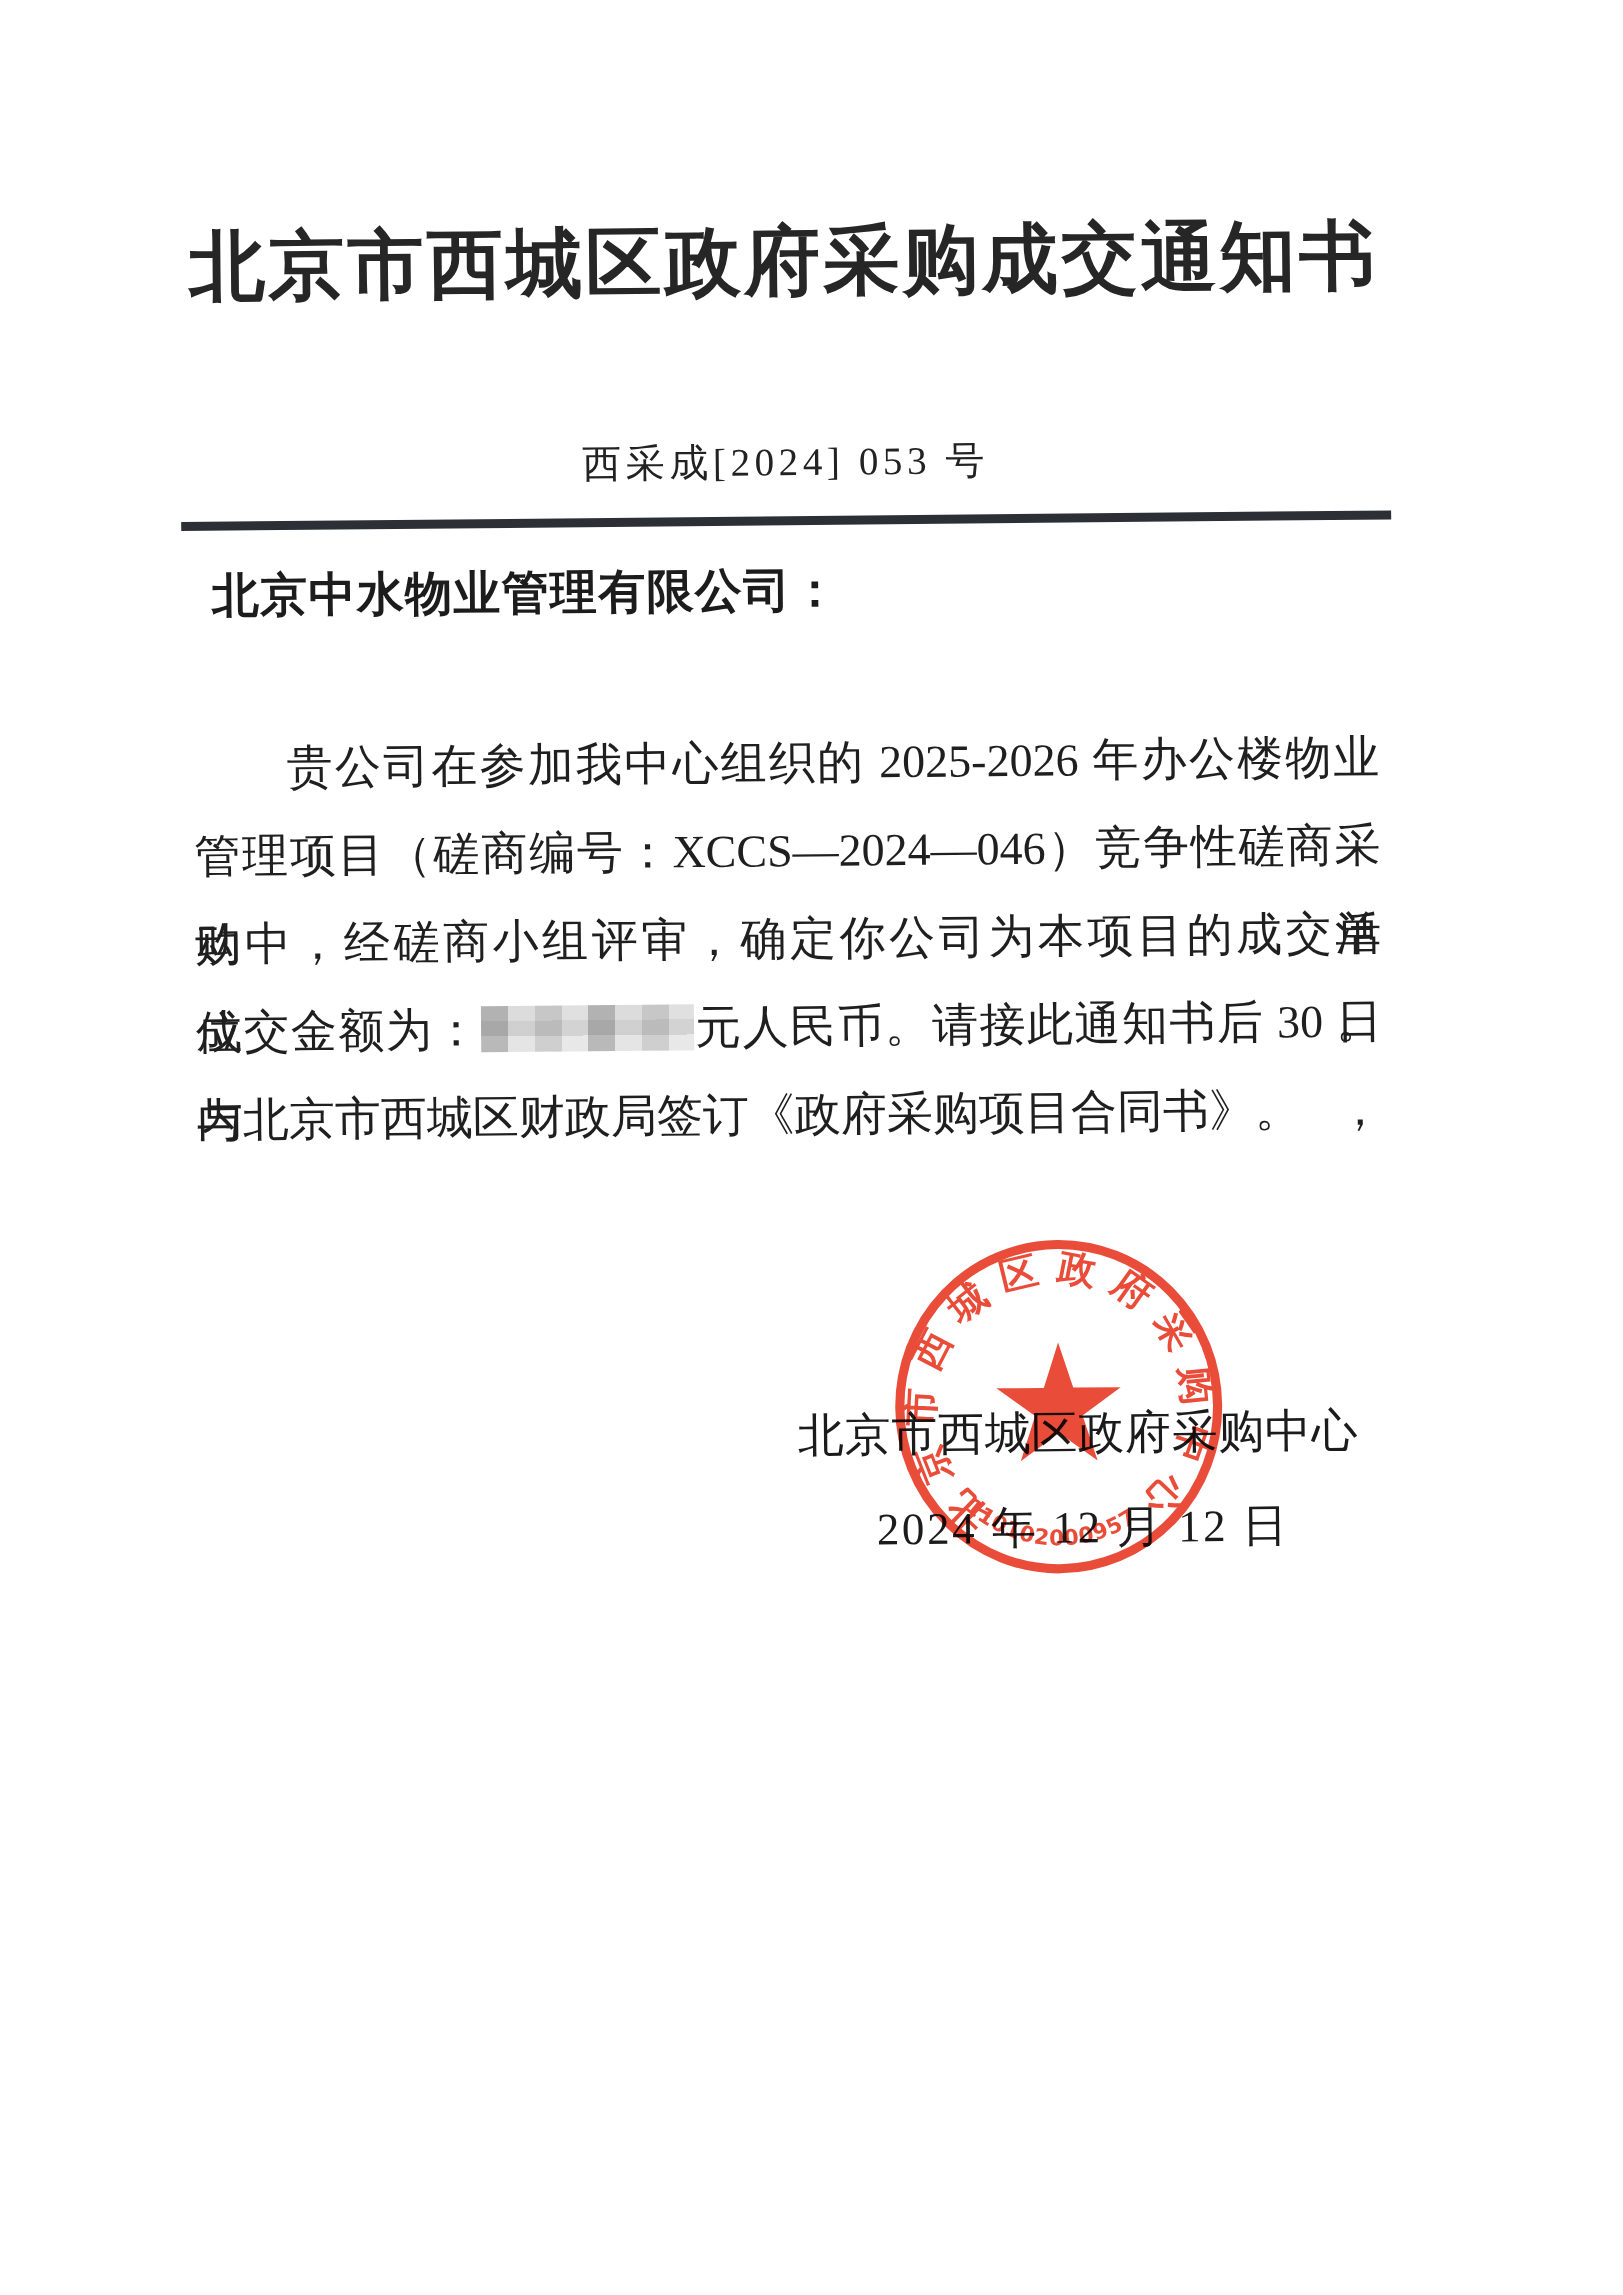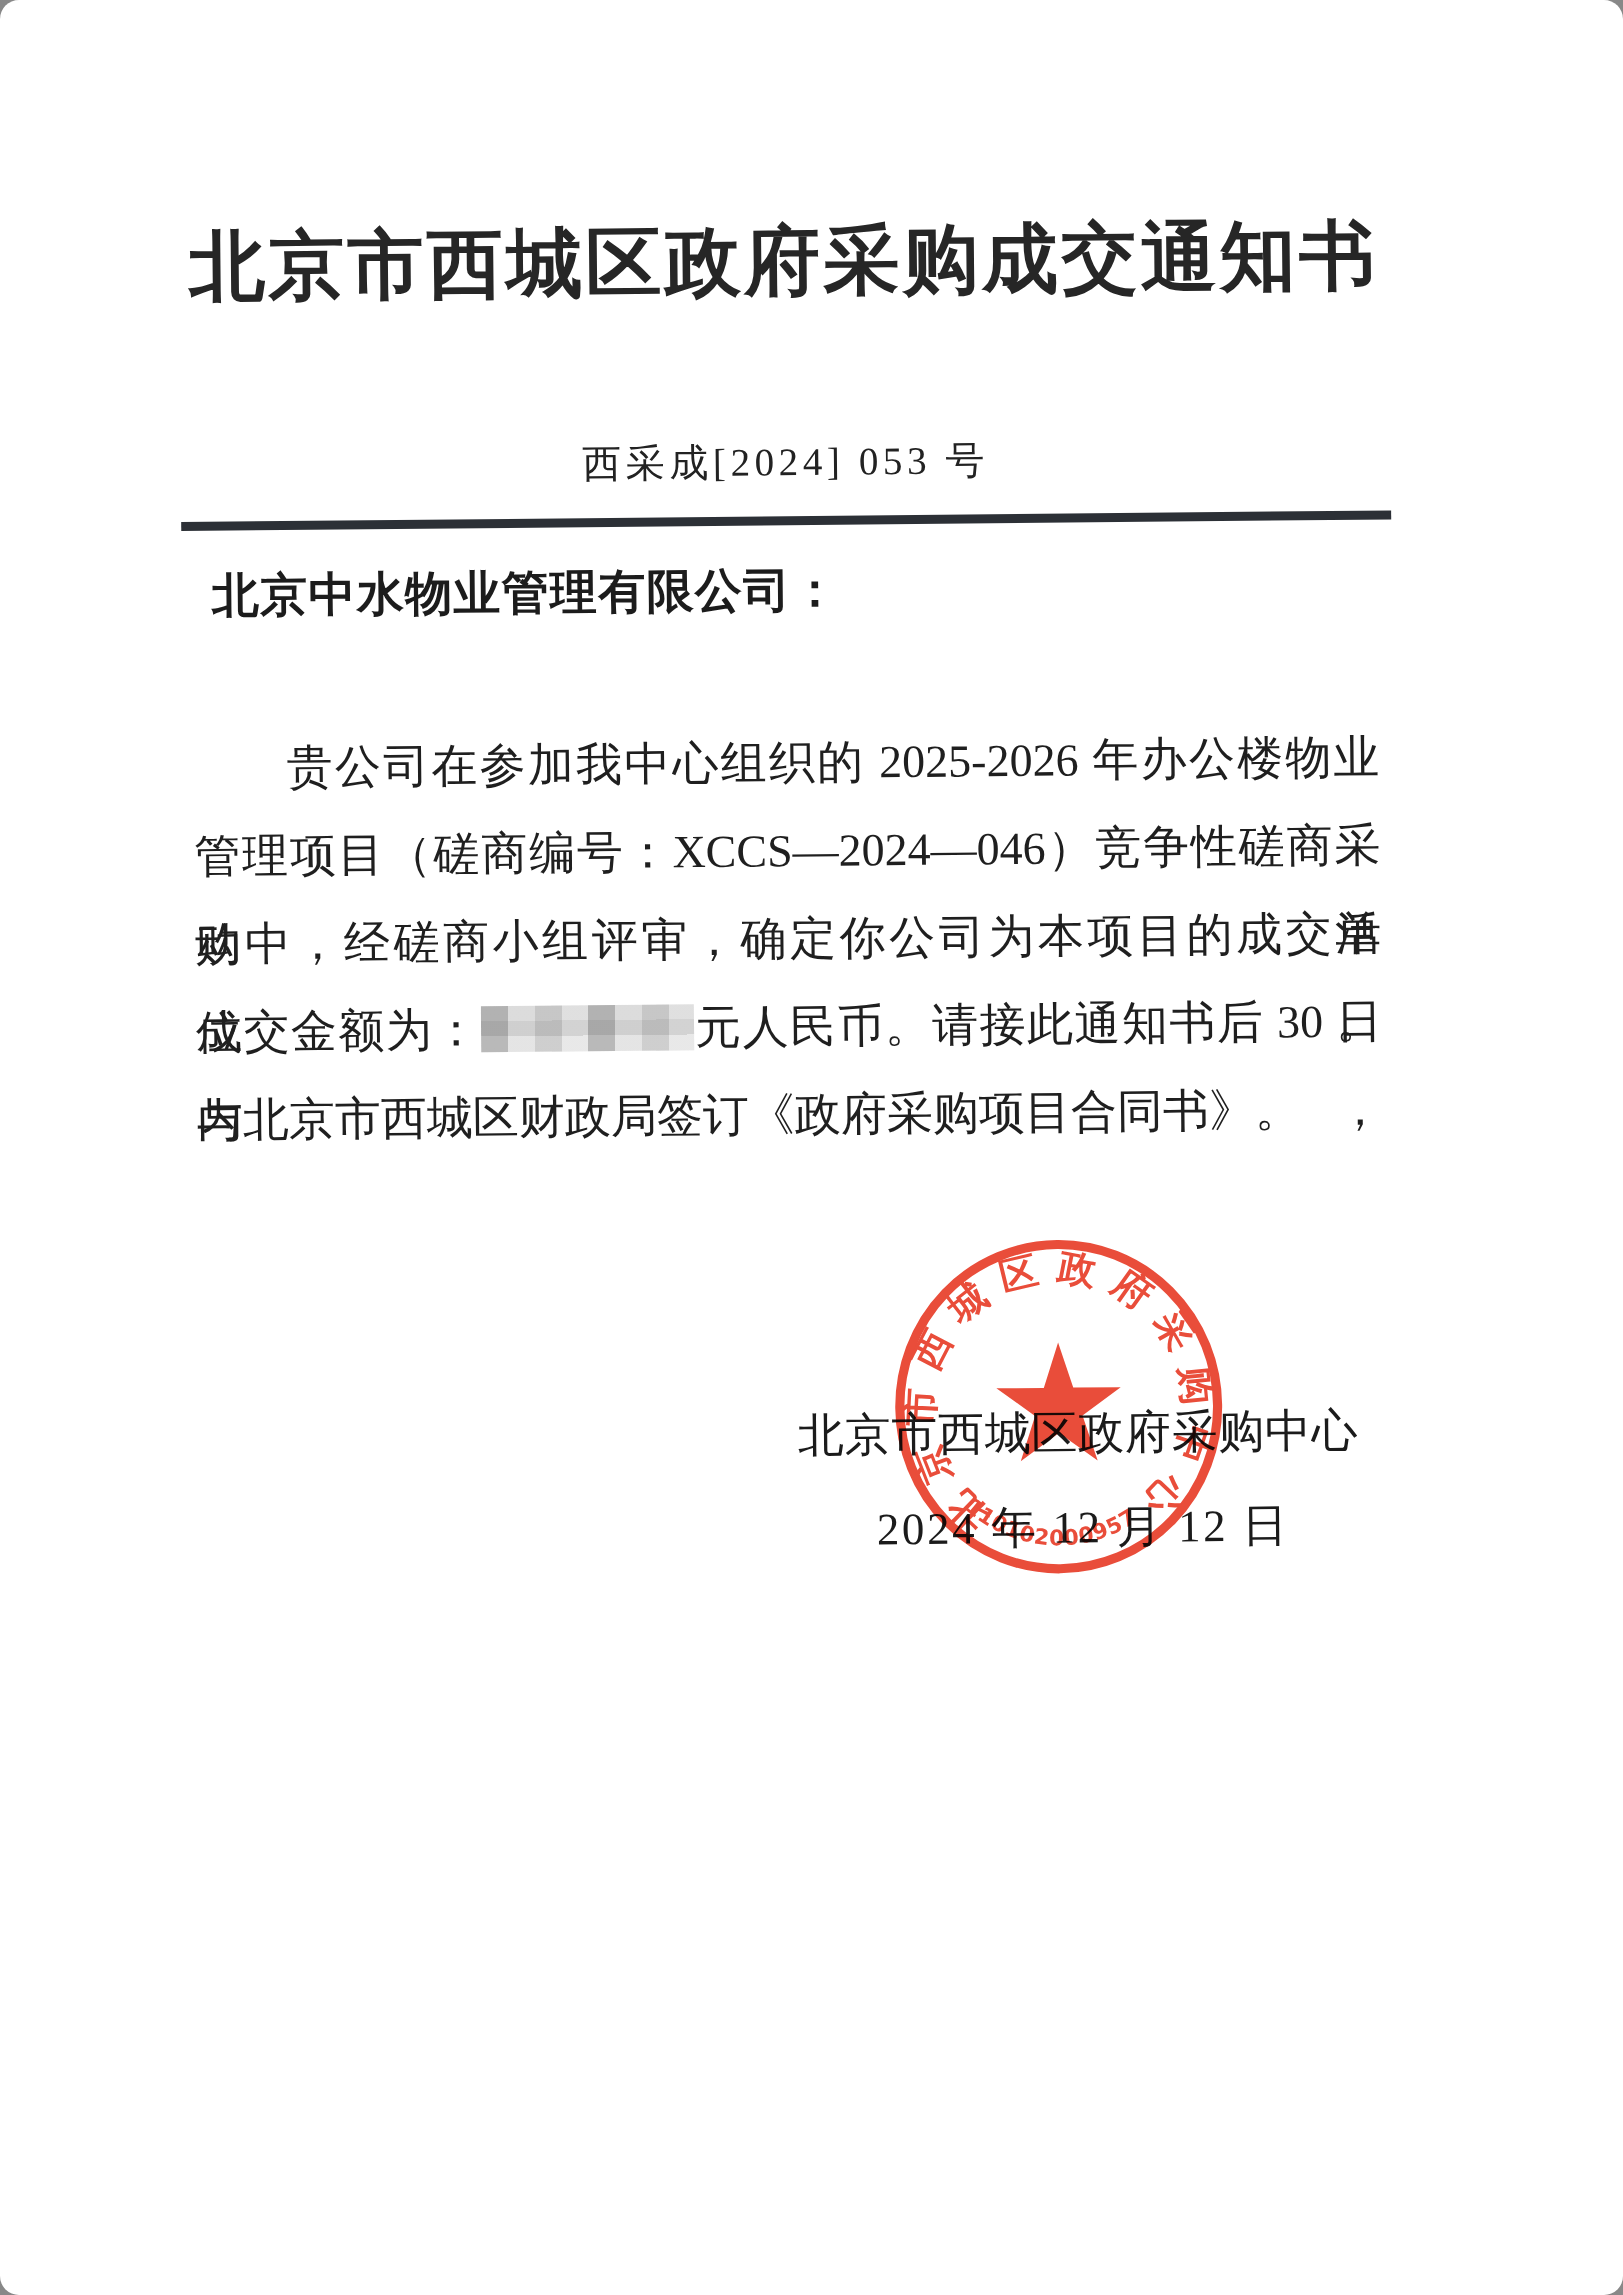--- a/index.html
+++ b/index.html
@@ -2,21 +2,20 @@
 <html style="font-size:10.5px"><head>
 <meta charset="utf-8">
 <style>
   html,body{margin:0;padding:0;background:#888;}
   .page{
     position:relative;
     width:1623px;height:2295px;
     background:#ffffff;
     overflow:hidden;
     font-family:"Liberation Serif","DejaVu Serif",serif;
-    border-radius:19px;
   }
   .sheet{
     position:absolute;inset:0;
     transform:rotate(-0.55deg);
     transform-origin:50% 40%;
   }
   .doc-title{
     position:absolute;top:211px;left:185px;width:1210px;
     text-align:center;
     font-size:76px;font-weight:bold;color:#262626;

